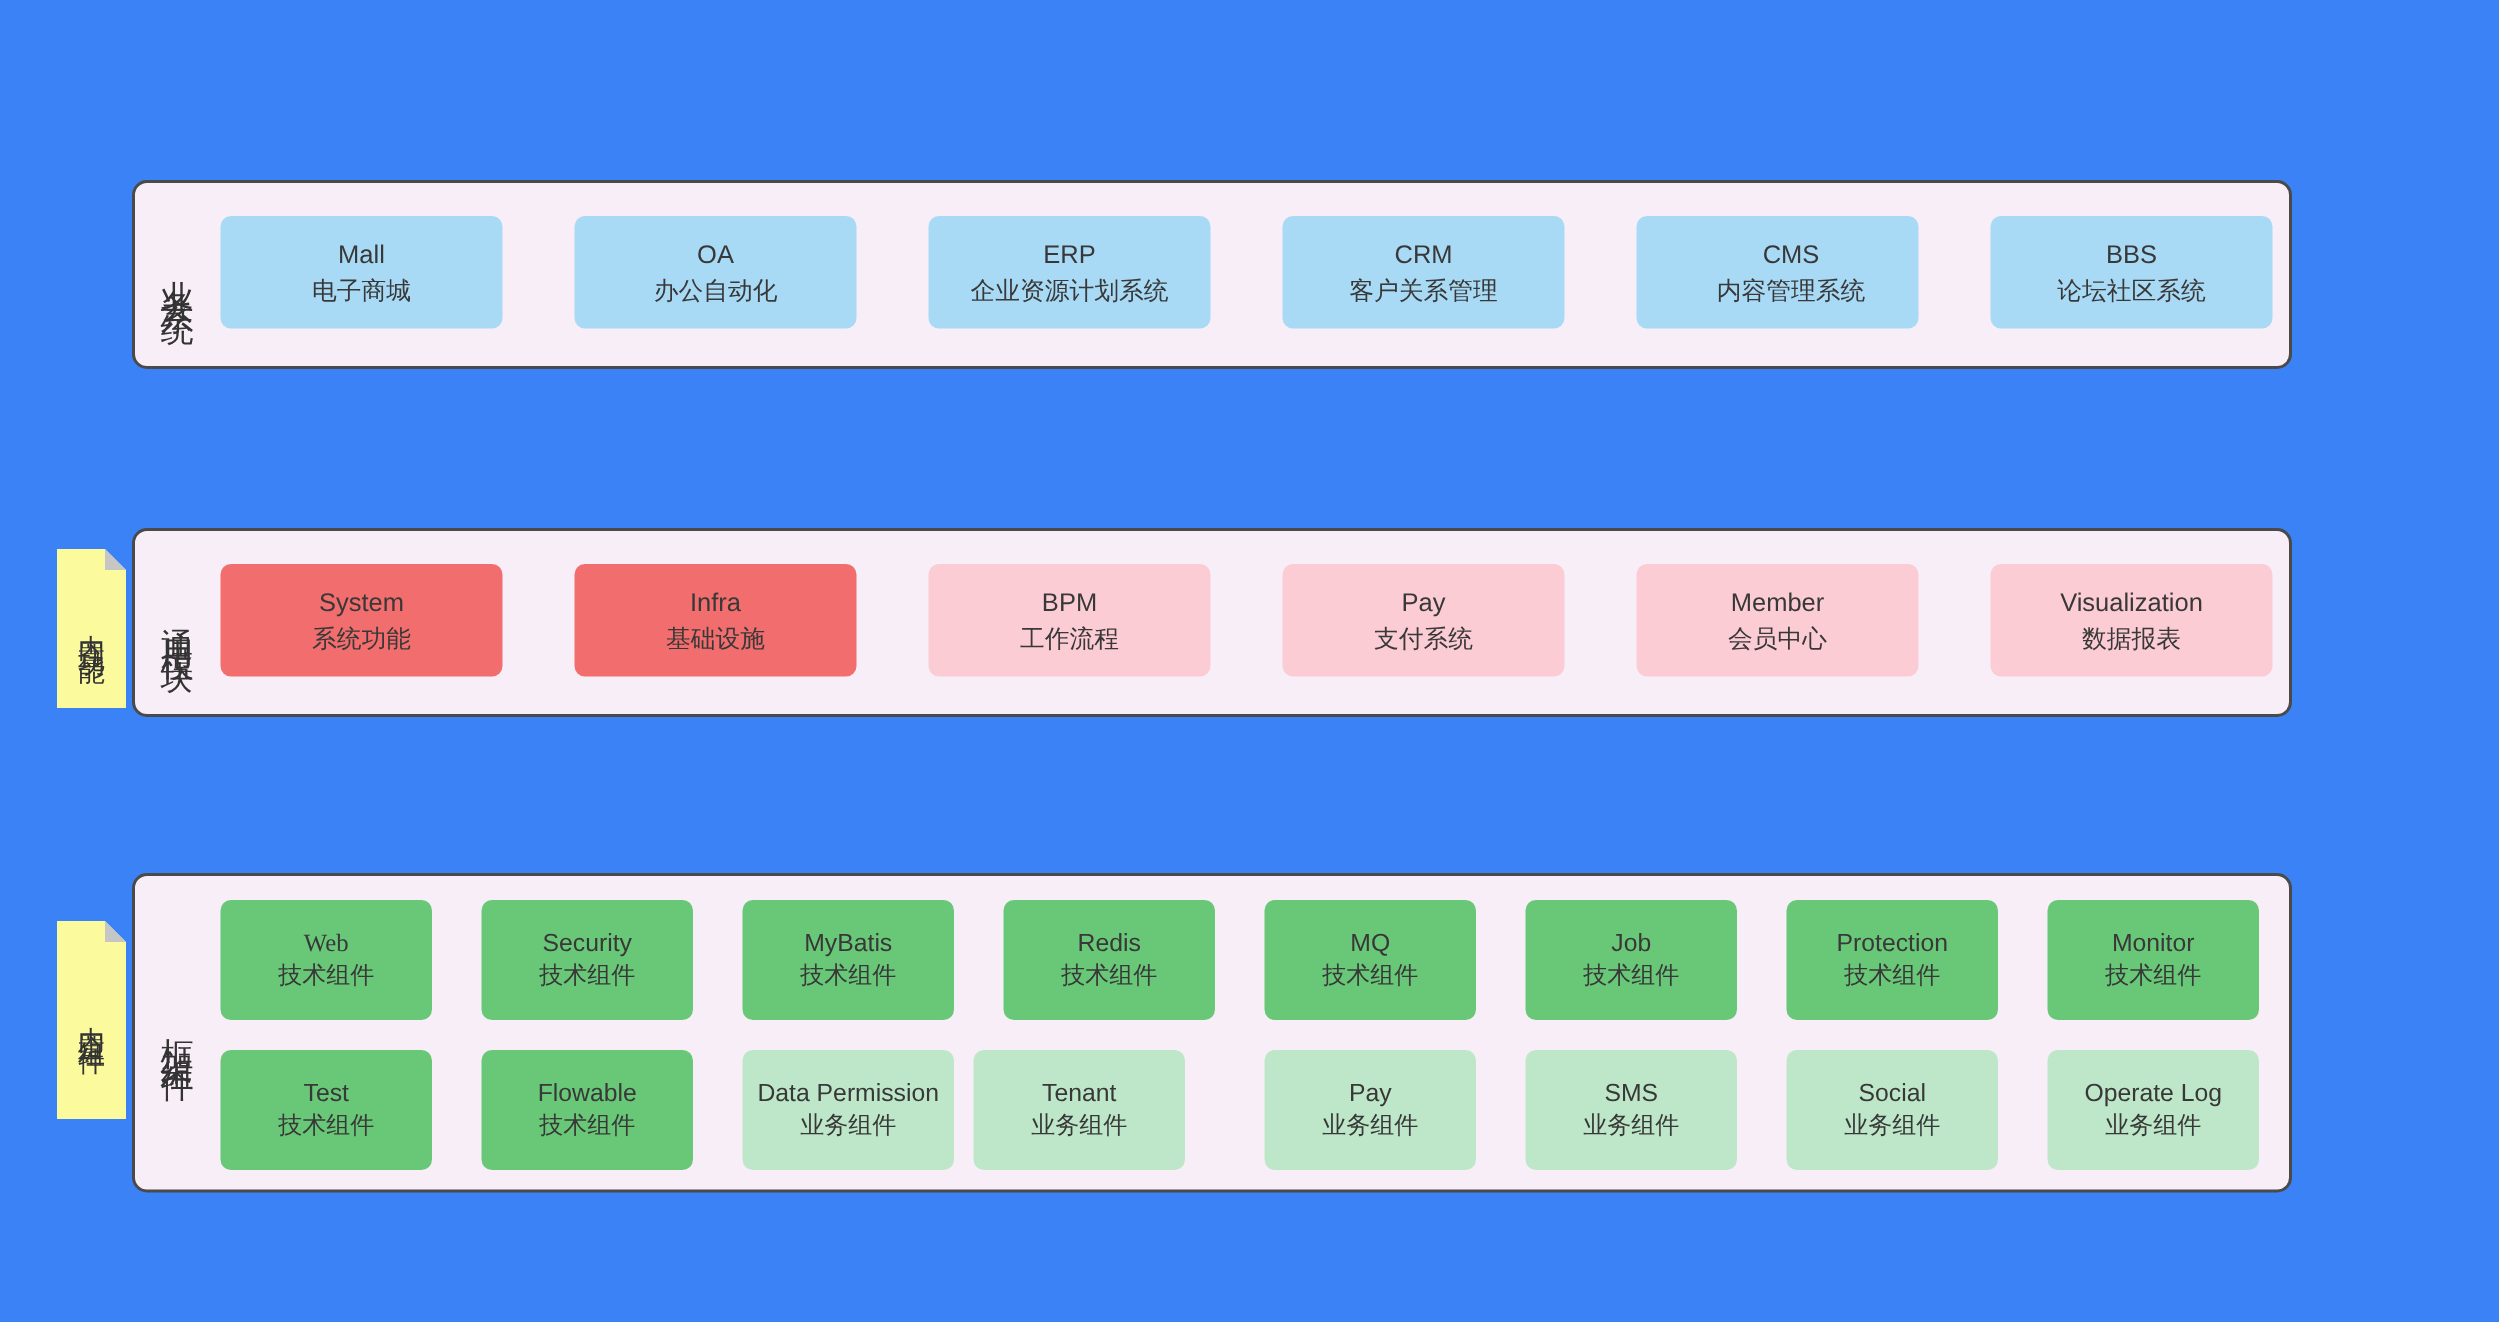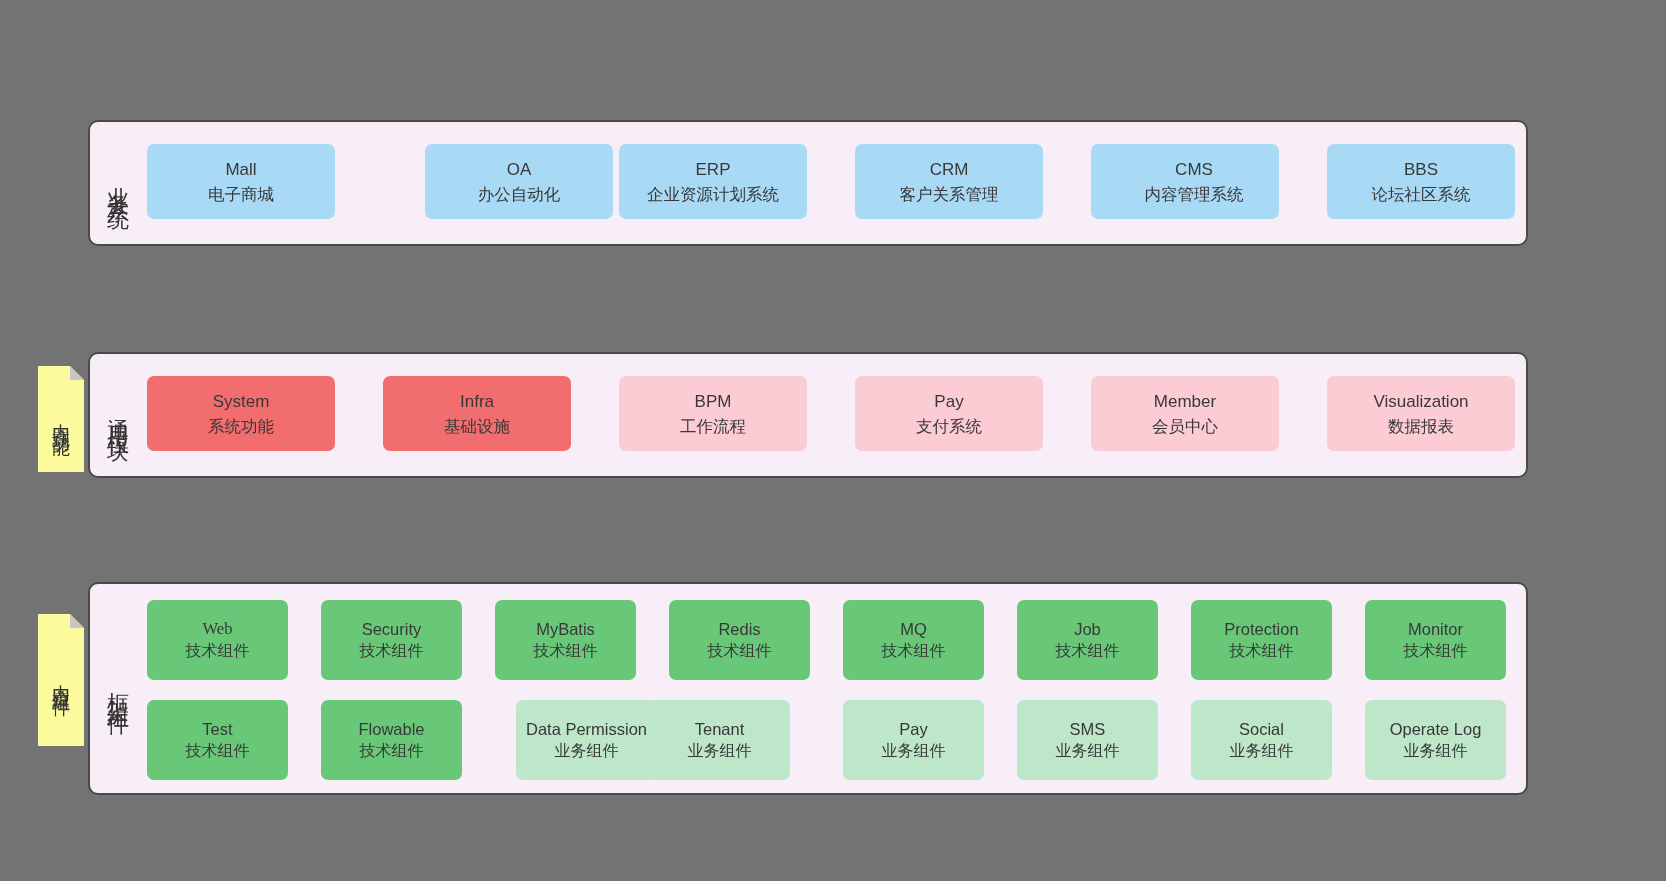--- a/index.html
+++ b/index.html
@@ -1,17 +1,17 @@
 <!DOCTYPE html>
 <html><head>
 <meta charset="utf-8">
 <style>
   html,body{margin:0;padding:0;background:#fafafa;}
   #stage{
-    position:relative;width:1666px;height:881px;background:#737373;overflow:hidden;
+    position:relative;width:1666px;height:881px;background:#3b82f6;overflow:hidden;
     font-family:"Liberation Sans","DejaVu Sans",sans-serif;color:#383838;
   }
   .band{
     position:absolute;left:88px;width:1440px;height:126px;
     background:#f8eef7;border:2px solid #4a4a4a;border-radius:10px;
     box-sizing:border-box;
   }
   .band-label{
     position:absolute;left:13px;top:50%;transform:translateY(-50%);
     writing-mode:vertical-lr;text-orientation:upright;
@@ -56,21 +56,21 @@
 
 <div id="stage">
 
   <div class="band band-1" style="top:120px;">
     <div class="band-label">业务系统</div>
     <div class="box-layer">
         <div class="box v-blue" style="left: 57px; top: 22px; width: 188px; min-height: 75px;">
           <div class="name">Mall</div>
           <div class="desc">电子商城</div>
         </div>
-        <div class="box v-blue" style="left: 293px; top: 22px; width: 188px; min-height: 75px; margin-left: 42px;">
+        <div class="box v-blue" style="left: 293px; top: 22px; width: 188px; min-height: 75px;">
           <div class="name">OA</div>
           <div class="desc">办公自动化</div>
         </div>
         <div class="box v-blue" style="left: 529px; top: 22px; width: 188px; min-height: 75px;">
           <div class="name">ERP</div>
           <div class="desc">企业资源计划系统</div>
         </div>
         <div class="box v-blue" style="left: 765px; top: 22px; width: 188px; min-height: 75px;">
           <div class="name">CRM</div>
           <div class="desc">客户关系管理</div>
@@ -159,21 +159,21 @@
           <div class="desc">技术组件</div>
         </div>
         <div class="box v-green-dark" style="left: 57px; top: 116px; width: 141px; min-height: 80px; text-align: center;">
           <div class="name">Test</div>
           <div class="desc">技术组件</div>
         </div>
         <div class="box v-green-dark" style="left: 231px; top: 116px; width: 141px; min-height: 80px;">
           <div class="name">Flowable</div>
           <div class="desc">技术组件</div>
         </div>
-        <div class="box v-green-light" style="left: 426px; top: 116px; width: 141px; min-height: 80px;">
+        <div class="box v-green-light" style="left: 405px; top: 116px; width: 141px; min-height: 80px;">
           <div class="name">Data Permission</div>
           <div class="desc">业务组件</div>
         </div>
         <div class="box v-green-light" style="left: 559px; top: 116px; width: 141px; min-height: 80px;">
           <div class="name">Tenant</div>
           <div class="desc">业务组件</div>
         </div>
         <div class="box v-green-light" style="left: 753px; top: 116px; width: 141px; min-height: 80px;">
           <div class="name">Pay</div>
           <div class="desc">业务组件</div>

